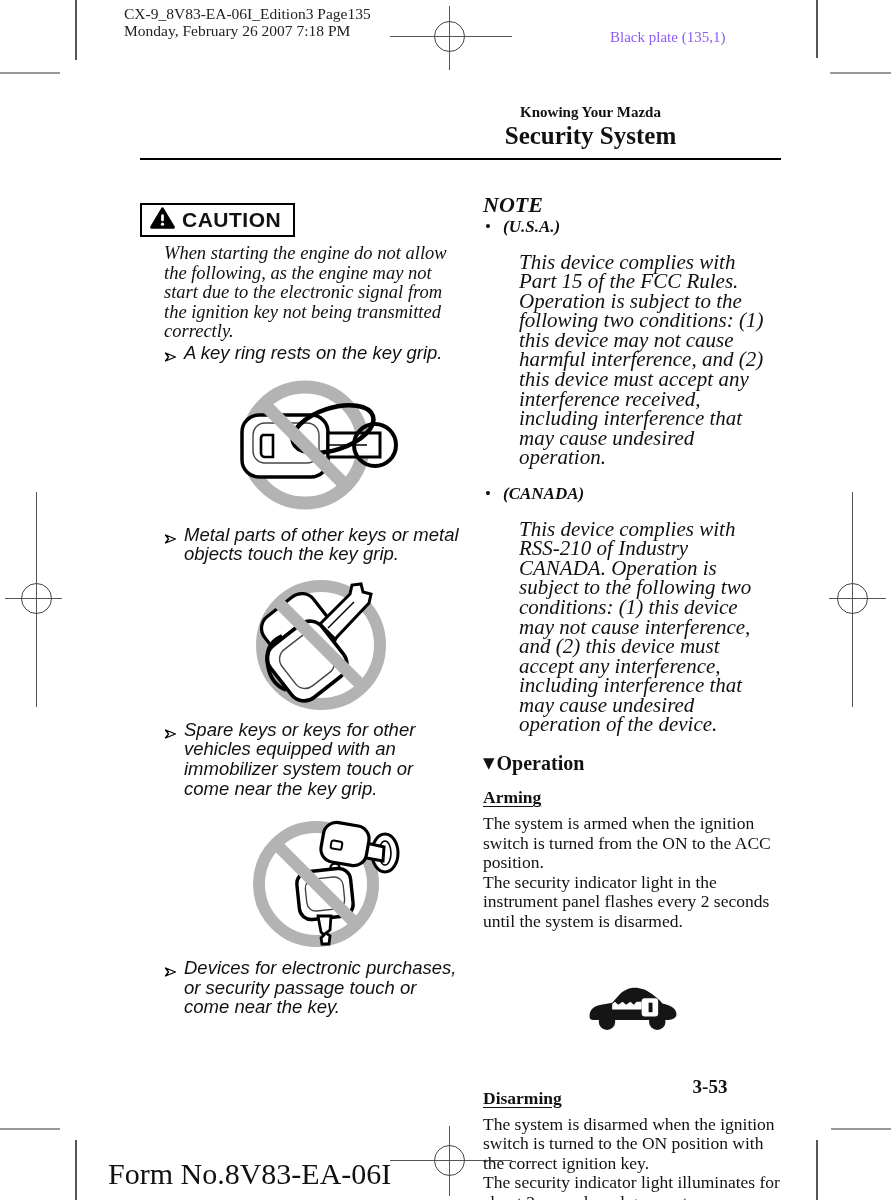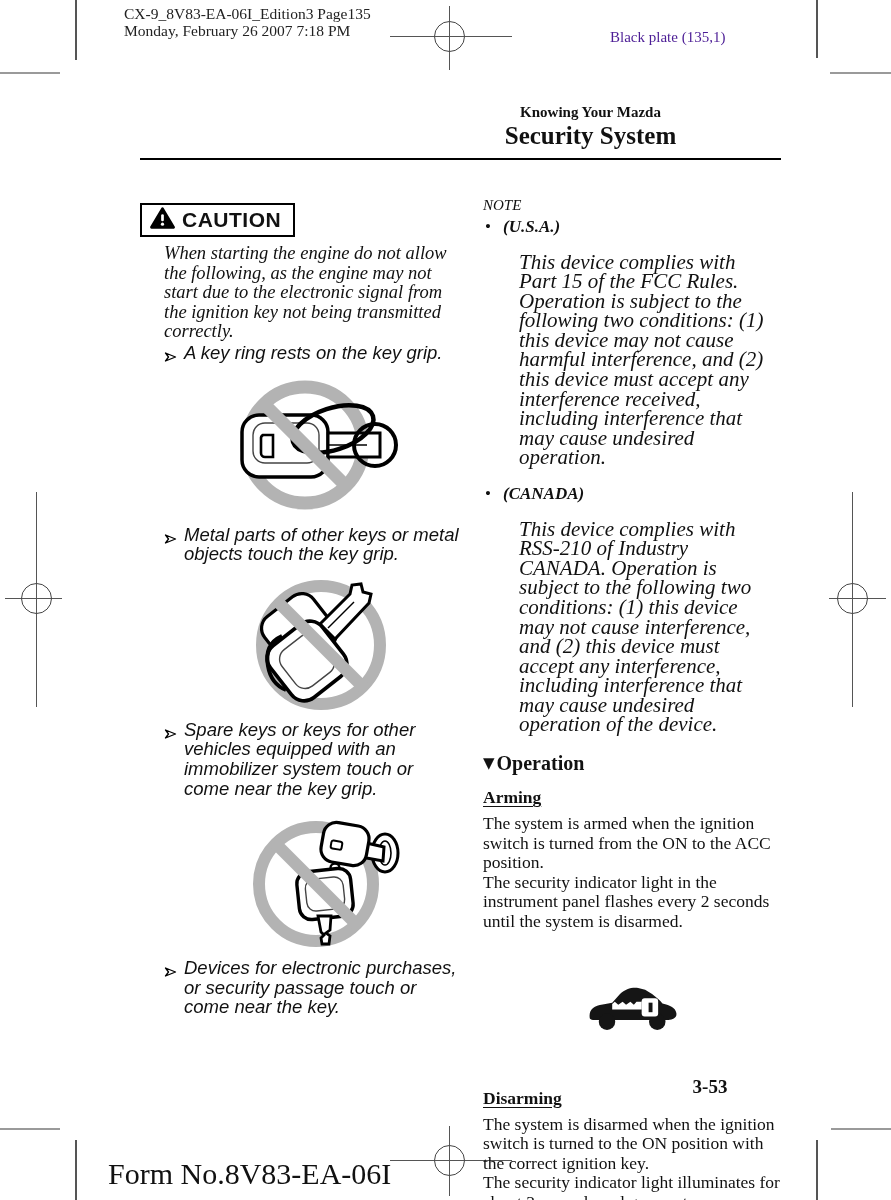--- a/index.html
+++ b/index.html
@@ -4,21 +4,21 @@
 <style>
   html,body{margin:0;padding:0;background:#e8e8e8;}
   .page{position:relative;width:891px;height:1200px;background:#ffffff;overflow:hidden;
         font-family:"Liberation Serif", serif;color:#111;}
   
   .mark{position:absolute;background:#555;}
   .mark.gray{background:#9a9a9a;}
   .reg-circle{position:absolute;width:31px;height:31px;border:1.5px solid #444;border-radius:50%;box-sizing:border-box;background:transparent;}
   
   .print-doc{position:absolute;left:124px;top:6px;font-size:15.5px;line-height:16.5px;color:#222;}
-  .print-plate{position:absolute;left:610px;top:29px;font-size:15px;color:#4c1d95;}
+  .print-plate{position:absolute;left:610px;top:29px;font-size:15px;color:#8b5cf6;}
   
   .pgheader{position:absolute;left:420px;top:104px;width:341px;text-align:center;}
   .kicker{font-weight:bold;font-size:15px;line-height:16px;}
   .ptitle{font-weight:bold;font-size:25px;line-height:28px;margin-top:2px;}
   .hrule{position:absolute;left:140px;top:158px;width:641px;height:2px;background:#000;}
   
   .col-left{position:absolute;left:140px;top:203px;width:322px;}
   .col-right{position:absolute;left:483px;top:195px;width:299px;}
   
   .caution-box{display:inline-flex;align-items:center;gap:7px;border:2.5px solid #000;
@@ -27,21 +27,21 @@
   .caution-intro{margin:7px 0 0 24px;font-family:Liberation Serif, serif;font-style:italic;
                  font-size:18.5px;line-height:19.6px;width:298px;}
   .bullet-row{display:flex;gap:7px;margin:1px 0 0 24px;width:296px;
               font-family:"Liberation Sans", sans-serif;font-style:italic;font-size:18.5px;line-height:19.6px;}
   .bullet-row .bicon{flex:0 0 auto;margin-top:4px;}
   figure{margin:0;text-align:center;}
   .fig1{margin:12px 0 6px 36px;}
   .fig2{margin:6px 0 4px 46px;}
   .fig3{margin:10px 0 6px 46px;}
   
-  .note-label{font-weight:normal;font-style:italic;font-size:15px;line-height:20px;}
+  .note-label{font-weight:bold;font-style:italic;font-size:22px;line-height:20px;}
   .note-item{position:relative;padding-left:20px;margin-top:2px;}
   .note-bullet{position:absolute;left:2px;top:0;font-size:17px;}
   .note-head{font-weight:bold;font-style:italic;font-size:17px;line-height:19.5px;}
   .note-body{margin:16px;font-style:italic;font-size:21px;line-height:19.6px;}
   
   .op-heading{margin-top:16px;font-weight:bold;font-size:20px;line-height:24px;display:flex;align-items:center;gap:2px;}
   .op-heading .tri{font-family:"DejaVu Sans", sans-serif;font-size:15px;line-height:24px;}
   .sub-heading{margin-top:12px;font-weight:bold;font-size:17.5px;line-height:21px;
                text-decoration:underline;text-underline-offset:3px;}
   .bodytext{margin:6px 0 0 0;font-size:17.5px;line-height:19.6px;}

